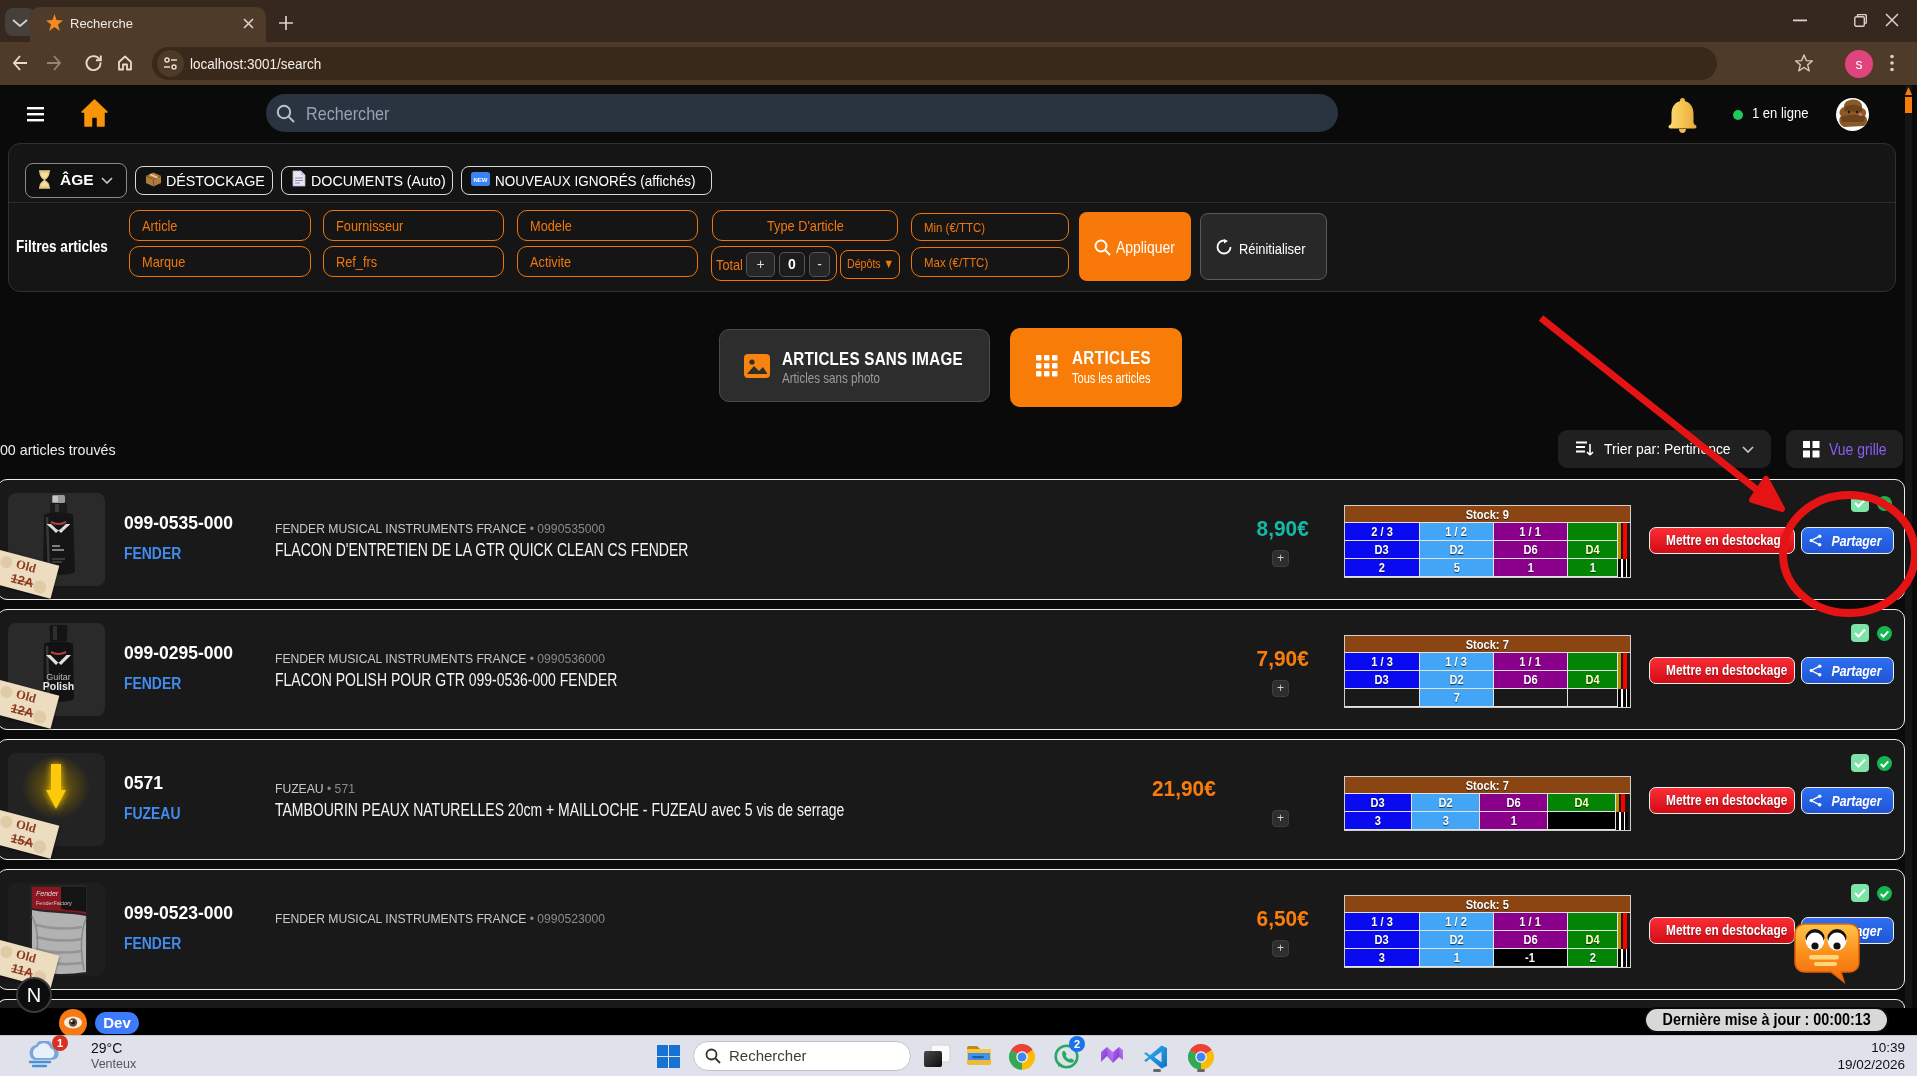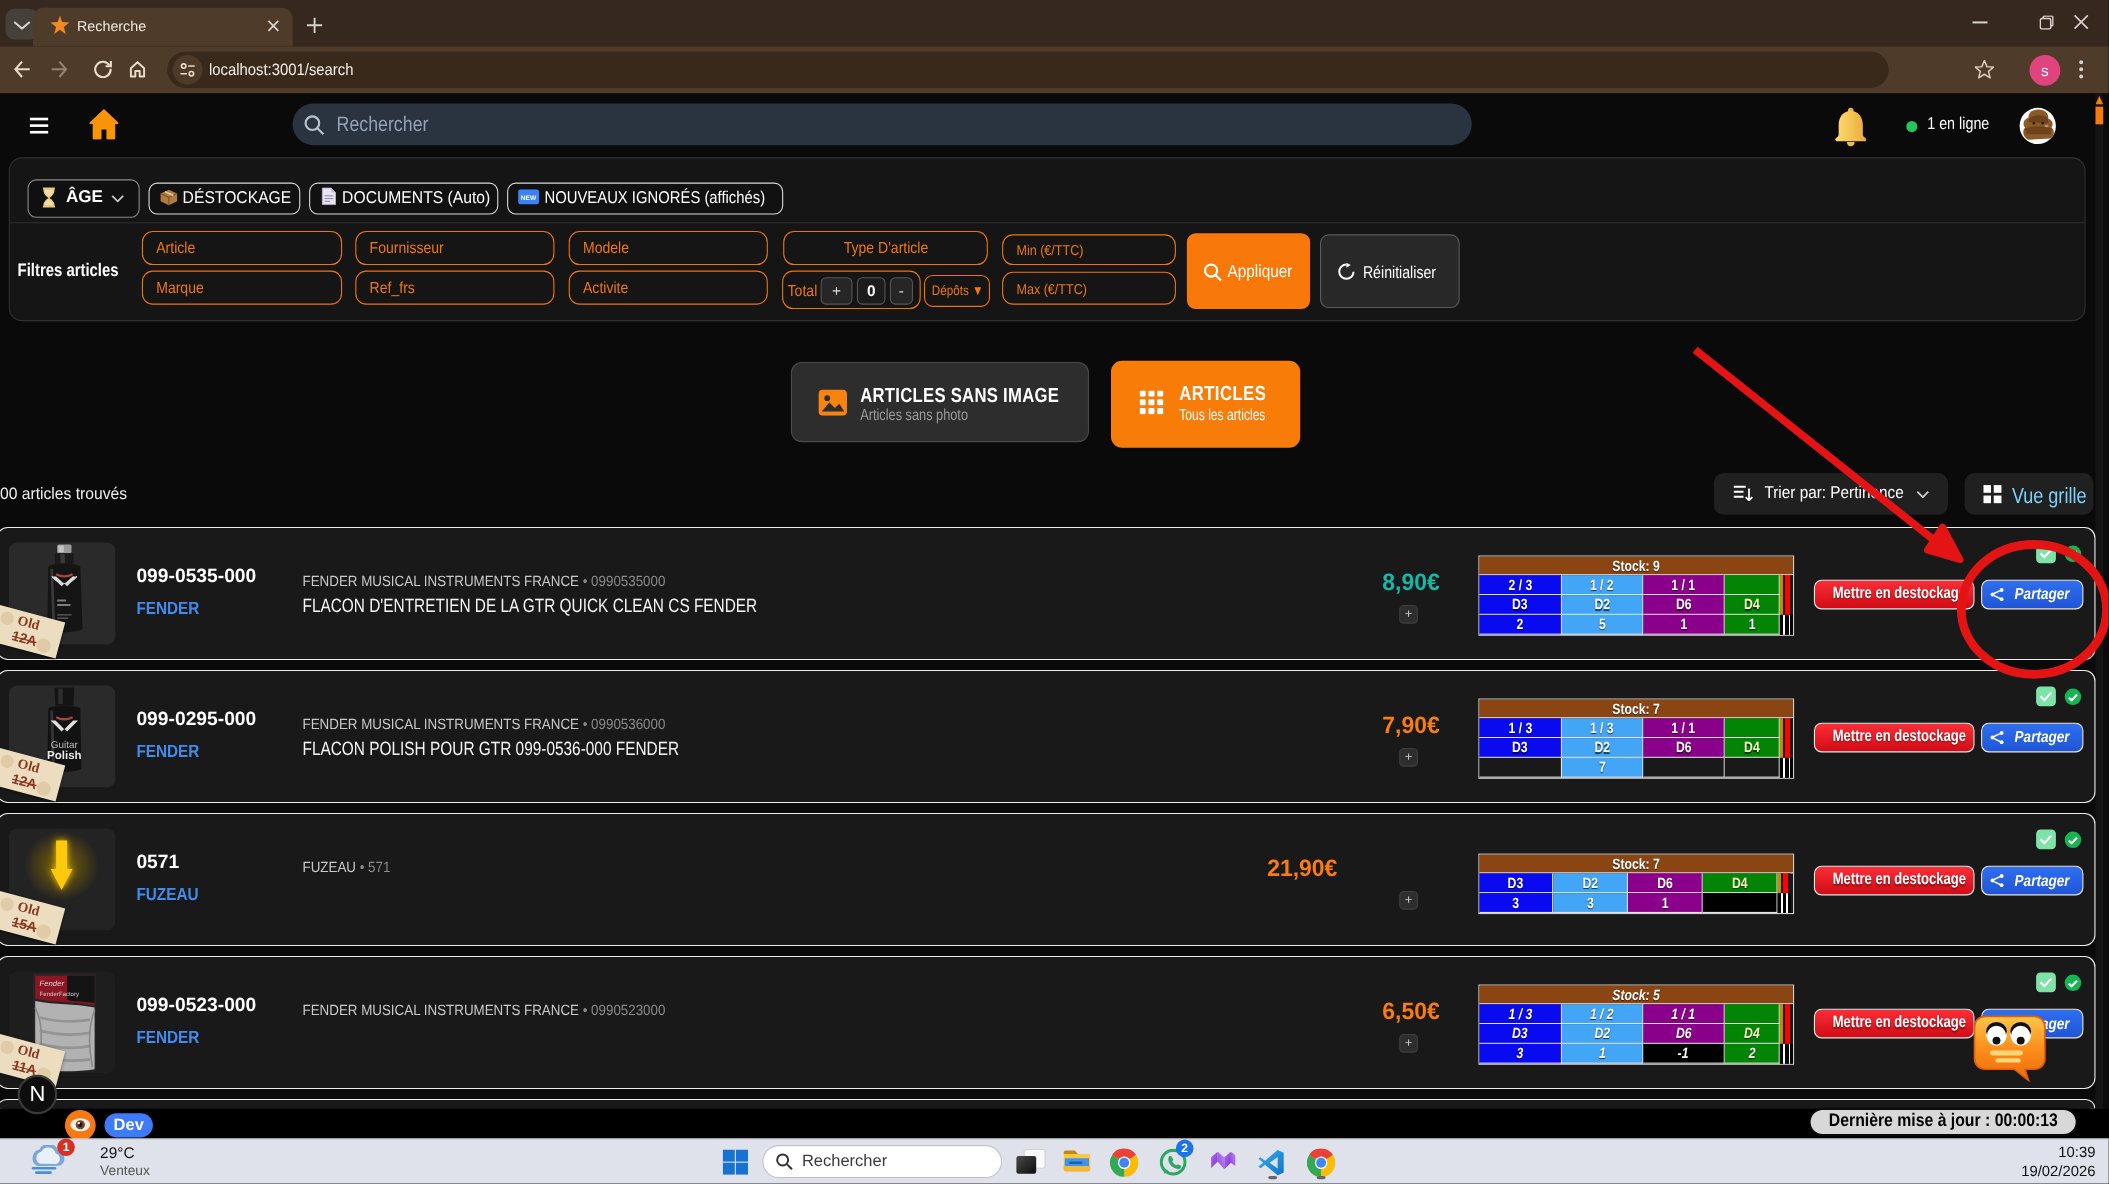--- a/index.html
+++ b/index.html
@@ -251,21 +251,21 @@
 <svg class="abs" style="left:1742px;top:446px;" width="12" height="7" viewBox="0 0 12 7">
       <path d="M1 1 L6 6 L11 1" stroke="#ccc" stroke-width="1.6" fill="none"></path>
     </svg>
 <div class="abs" style="left:1786px;top:430px;width:117px;height:38px;border-radius:9px;background:#202020;"></div>
 <svg class="abs" style="left:1803px;top:441px;" width="17" height="17" viewBox="0 0 17 17">
       <rect width="7" height="7" fill="#fff"></rect>
       <rect x="9.5" width="7" height="7" fill="#fff"></rect>
       <rect y="9.5" width="7" height="7" fill="#fff"></rect>
       <rect x="9.5" y="9.5" width="7" height="7" fill="#fff"></rect>
     </svg>
-<div class="abs" style="left:1829px;top:440px;font-size:20px;color:#7dd3fc;white-space:nowrap;"><span class="cx" style="transform:scaleX(0.82);transform-origin:0 50%;">Vue grille</span></div>
+<div class="abs" style="left:1829px;top:440px;font-size:17px;color:#8b5cf6;white-space:nowrap;"><span class="cx" style="transform:scaleX(0.82);transform-origin:0 50%;">Vue grille</span></div>
 <div class="abs card" style="top:479px;"></div>
 <div class="abs" style="left:8px;top:493px;width:97px;height:93px;"><svg width="97" height="93" viewBox="0 0 97 93">
         <rect width="97" height="93" rx="8" fill="#2a2a2a"></rect>
 <rect x="44" y="2" width="13" height="8" rx="1.5" fill="#9a9a9a"></rect>
         <rect x="45" y="3" width="5" height="6" fill="#c4c4c4"></rect>
 <path d="M42 10 h17 v10 h-17 Z" fill="#1a1a1a"></path>
         <rect x="47" y="11" width="4" height="8" fill="#3a3a3a"></rect>
 <path d="M36 22 C36 19 65 19 65 22 L67 78 C67 83 35 83 35 78 Z" fill="#151515"></path>
 <path d="M39 24 L41 78" stroke="#383838" stroke-width="2.5"></path>
 <path d="M43 29 Q50.5 33 58 29" stroke="#b54040" stroke-width="2" fill="none"></path>
@@ -405,20 +405,21 @@
           </filter>
         </defs>
 <ellipse cx="48" cy="34" rx="34" ry="32" fill="url(#hal)"></ellipse>
 <g filter="url(#gl)">
           <path d="M43 11 H53 V37 H58 L48 56 L38 37 H43 Z" fill="#fdc908"></path>
         </g>
       </svg></div>
 <div class="abs" style="left:124px;top:773px;font-size:17.5px;color:#fff;font-weight:bold;white-space:nowrap;">0571</div>
 <div class="abs" style="left:124px;top:805px;font-size:16px;color:#418cf0;font-weight:bold;white-space:nowrap;"><span class="cx" style="transform:scaleX(0.87);transform-origin:0 50%;">FUZEAU</span></div>
 <div class="abs" style="left:275px;top:781px;font-size:13.5px;color:#c9c9c9;white-space:nowrap;"><span class="cx" style="transform:scaleX(0.9);transform-origin:0 50%;">FUZEAU <span style="color:#8a8a8a;">• 571</span></span></div>
+<div class="abs" style="left:275px;top:800px;font-size:17.5px;color:#f5f5f5;white-space:nowrap;"><span class="cx" style="transform:scaleX(0.8);transform-origin:0 50%;">TAMBOURIN PEAUX NATURELLES 20cm + MAILLOCHE - FUZEAU avec 5 vis de serrage</span></div>
 <div class="abs" style="left:1150px;top:777px;width:159px;font-weight:bold;font-size:21.5px;color:#f87d0c;"><span class="cxr" style="transform:scaleX(0.97);">21,90€</span></div>
 <div class="abs plusbtn" style="left:1272px;top:810px;">+</div>
 <div class="abs stbl" style="left:1344px;top:776px;">
       <div class="sthead" style="height:17px;line-height:17px;"><span>Stock: 7</span></div>
       <div class="strow">
         <div class="stc" style="width:67px;height:18px;line-height:17px;background:#0a0af0;color:#fff;"><span>D3</span></div>
         <div class="stc" style="width:68px;height:18px;line-height:17px;background:#42a5f5;color:#fff;"><span>D2</span></div>
         <div class="stc" style="width:68px;height:18px;line-height:17px;background:#8b008b;color:#fff;"><span>D6</span></div>
         <div class="stc" style="width:68px;height:18px;line-height:17px;background:#048404;color:#ffffc8;"><span>D4</span></div>
         <div style="width:12px;height:18px;background:linear-gradient(90deg,#b89000 0 3px,#191919 3px 4.8px,#f00 4.8px 9px,#191919 9px 100%);"></div>
@@ -462,21 +463,21 @@
 <text x="28" y="22" font-size="5.5" fill="#ccc">FenderFactory</text>
 <path d="M24 27 C42 31 59 29 78 33 V89 C59 92 42 91 24 89 Z" fill="#b2b2b2"></path>
 <path d="M28 42 q24 6 46 2 M28 54 q24 6 46 2 M28 66 q24 6 46 2 M28 78 q24 5 46 2" stroke="#949494" stroke-width="2.5" fill="none"></path>
 <path d="M24 33 q10 20 2 54 M78 35 q-8 22 -2 52" stroke="#8a8a8a" stroke-width="1.5" fill="none"></path>
       </svg></div>
 <div class="abs" style="left:124px;top:903px;font-size:17.5px;color:#fff;font-weight:bold;white-space:nowrap;">099-0523-000</div>
 <div class="abs" style="left:124px;top:935px;font-size:16px;color:#418cf0;font-weight:bold;white-space:nowrap;"><span class="cx" style="transform:scaleX(0.87);transform-origin:0 50%;">FENDER</span></div>
 <div class="abs" style="left:275px;top:911px;font-size:13.5px;color:#c9c9c9;white-space:nowrap;"><span class="cx" style="transform:scaleX(0.9);transform-origin:0 50%;">FENDER MUSICAL INSTRUMENTS FRANCE <span style="color:#8a8a8a;">• 0990523000</span></span></div>
 <div class="abs" style="left:1150px;top:907px;width:159px;text-align:right;font-weight:bold;font-size:21.5px;color:#f87d0c;"><span class="cxr" style="transform:scaleX(0.97);">6,50€</span></div>
 <div class="abs plusbtn" style="left:1272px;top:940px;">+</div>
-<div class="abs stbl" style="left:1344px;top:895px;font-style:italic;">
+<div class="abs stbl" style="left:1344px;top:895px;">
       <div class="sthead" style="height:17px;line-height:17px;"><span>Stock: 5</span></div>
       <div class="strow">
         <div class="stc" style="width:75px;height:18px;line-height:17px;background:#0a0af0;color:#fff;"><span>1 / 3</span></div>
         <div class="stc" style="width:74px;height:18px;line-height:17px;background:#42a5f5;color:#fff;"><span>1 / 2</span></div>
         <div class="stc" style="width:74px;height:18px;line-height:17px;background:#8b008b;color:#fff;"><span>1 / 1</span></div>
         <div class="stc" style="width:50px;height:18px;line-height:17px;background:#048404;color:#fff;"><span></span></div>
         <div style="width:12px;height:18px;background:linear-gradient(90deg,#b89000 0 3px,#191919 3px 4.8px,#f00 4.8px 9px,#191919 9px 100%);"></div>
       </div>
       <div class="strow">
         <div class="stc" style="width:75px;height:18px;line-height:17px;background:#0a0af0;color:#fff;"><span>D3</span></div>

